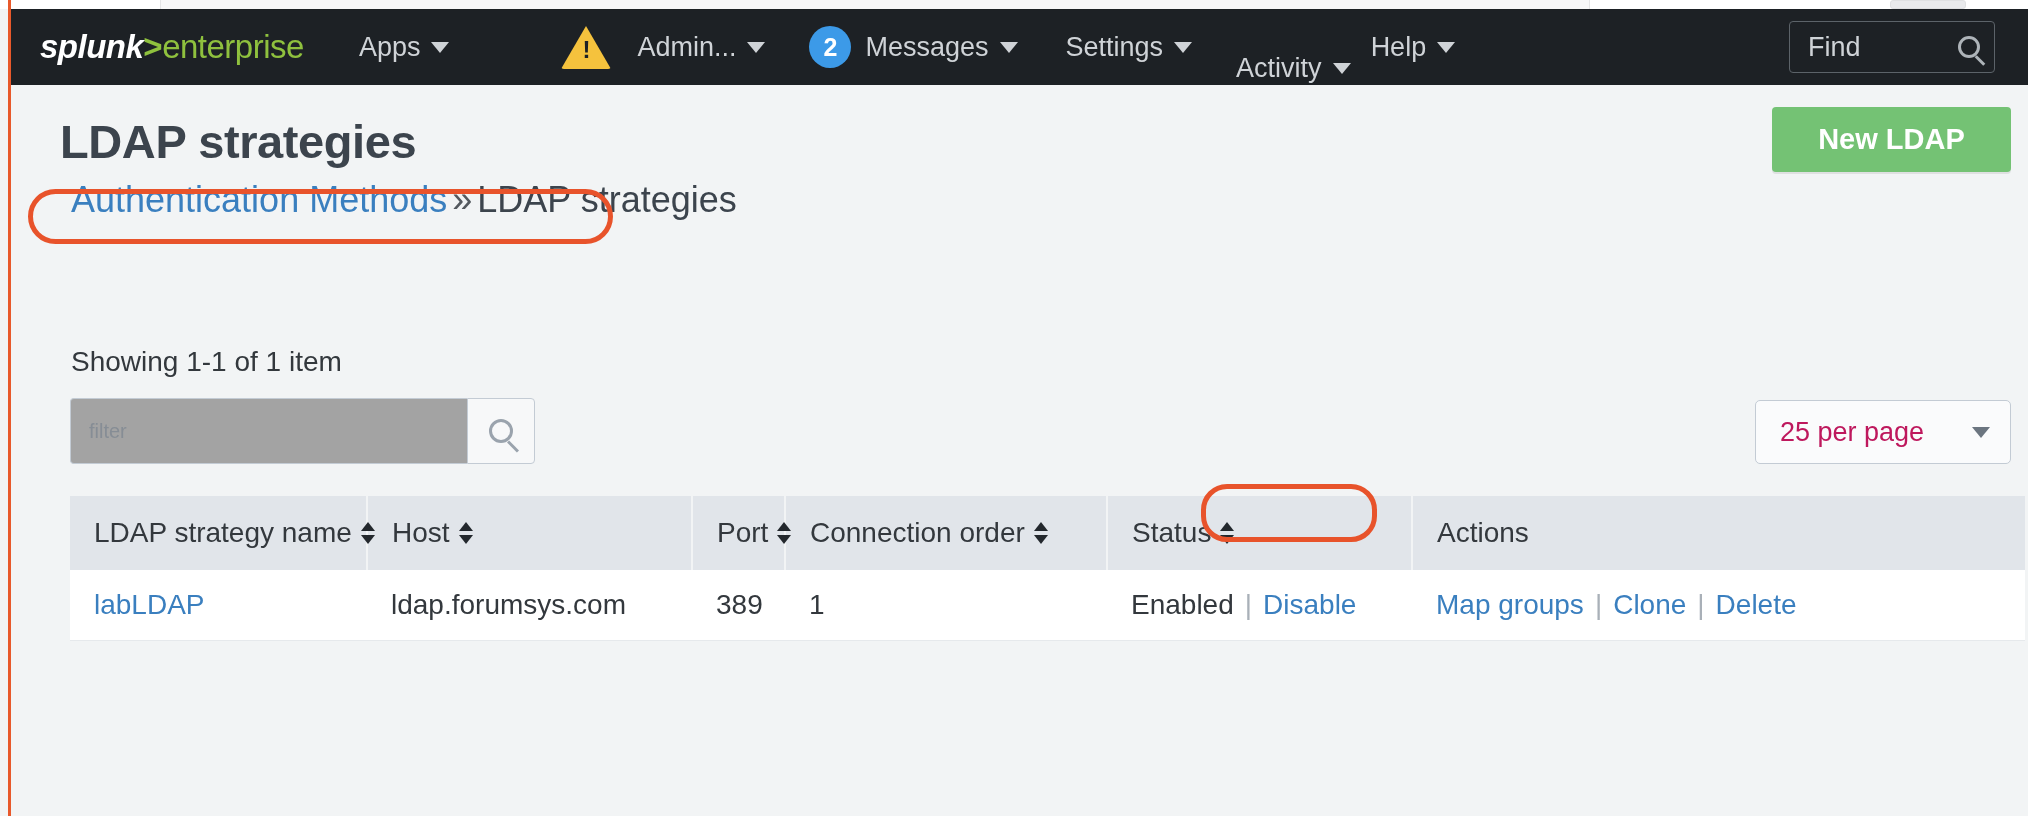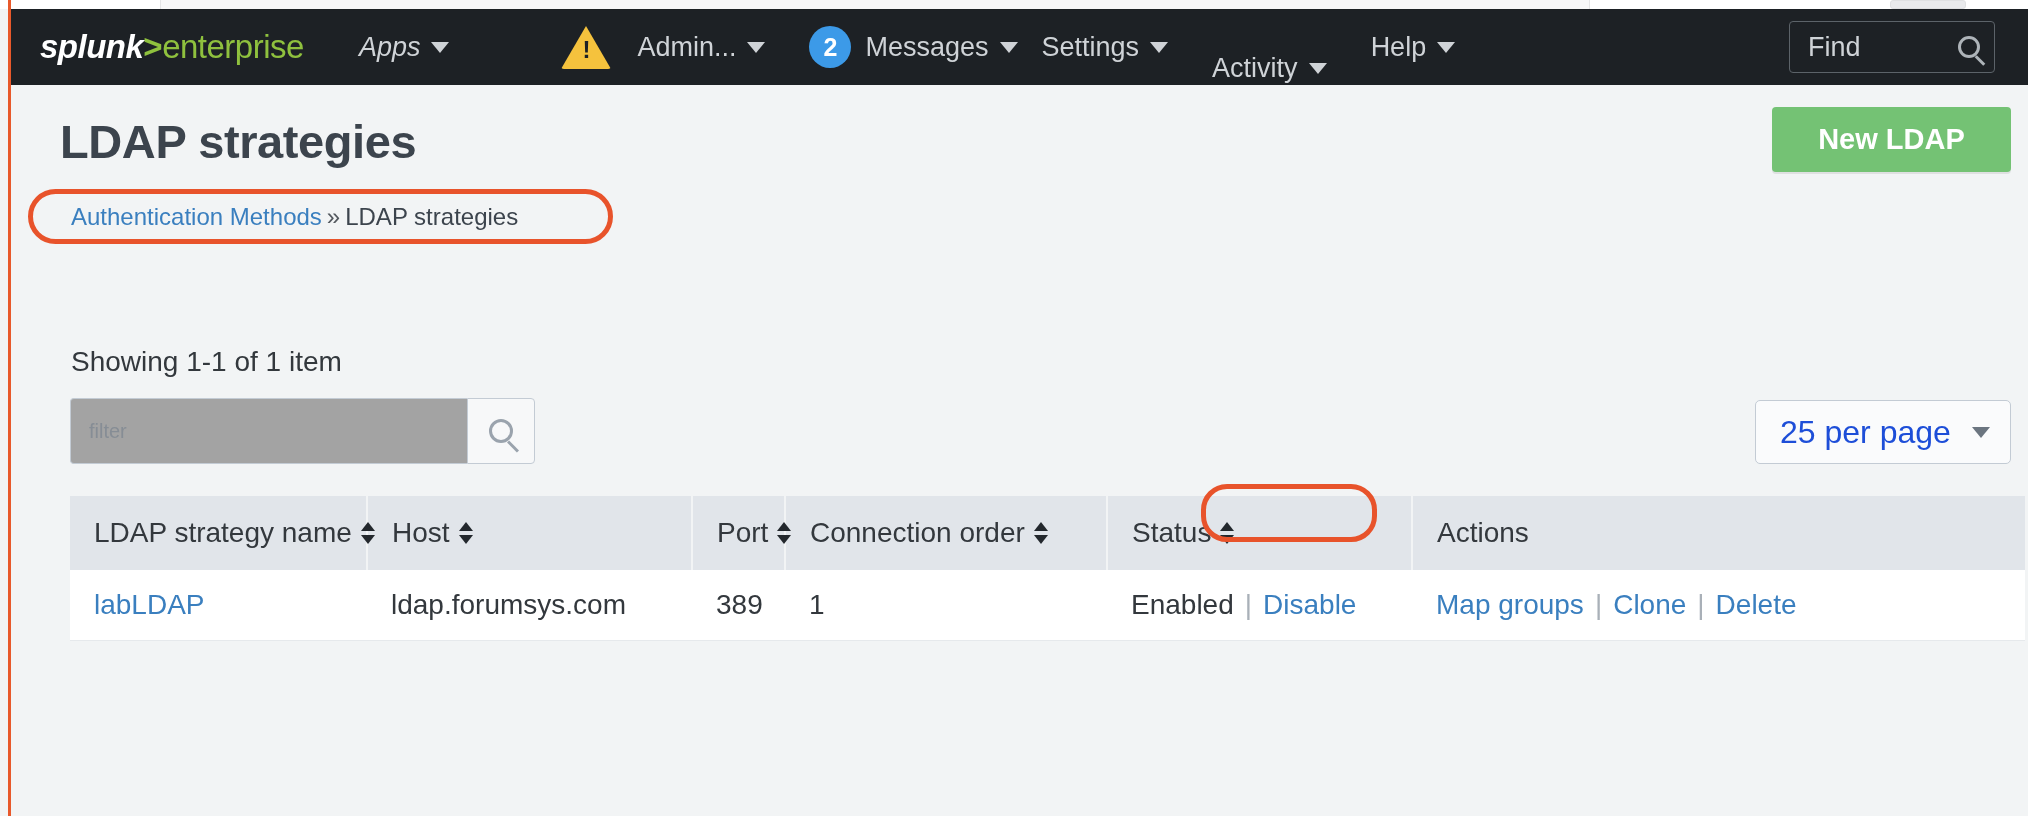--- a/index.html
+++ b/index.html
@@ -83,26 +83,26 @@
     cursor: pointer;
   }
   .navitem .caret {
     display: inline-block;
     margin-left: 11px;
     width: 0; height: 0;
     border-left: 9px solid transparent;
     border-right: 9px solid transparent;
     border-top: 11px solid #cfd3d7;
   }
-  .nav-apps { margin-left: 55px; font-style: italic; }
+  .nav-apps { margin-left: 55px; }
   .nav-admin { margin-left: 0px; }
   .nav-messages { margin-left: 44px; }
-  .nav-settings { margin-left: 24px; }
+  .nav-settings { margin-left: 48px; }
   .nav-activity { margin-left: 44px; margin-top: 42px; }
-  .nav-help { margin-left: 44px; }
+  .nav-help { margin-left: 20px; }
 
   .warn-icon {
     margin-left: 112px;
     margin-right: 26px;
     width: 0; height: 0;
     position: relative;
     border-left: 25px solid transparent;
     border-right: 25px solid transparent;
     border-bottom: 43px solid #f5c23d;
     border-radius: 3px;
@@ -178,24 +178,23 @@
     left: 31px; top: 29px;
     font-size: 47px;
     font-weight: bold;
     color: #3c444d;
     letter-spacing: -0.4px;
   }
 
   .breadcrumb {
     position: absolute;
     left: 42px; top: 94px;
-    font-size: 24px;
+    font-size: 36px;
     color: #3c444d;
     white-space: nowrap;
-    margin-top: 24px;
   }
   .breadcrumb a { color: #3a7fbf; text-decoration: none; cursor: pointer; }
   .breadcrumb .sep { color: #54595f; margin: 0 5px; }
 
   .annot-breadcrumb {
     position: absolute;
     left: 28px; top: 189px;
     width: 585px; height: 55px;
     border: 5px solid #e8532b;
     border-radius: 28px;
@@ -280,21 +279,21 @@
     height: 64px;
     background: #fafbfc;
     border: 1px solid #c3cbd4;
     border-radius: 5px;
     display: flex;
     align-items: center;
     justify-content: space-between;
     padding: 0 20px 0 24px;
     cursor: pointer;
   }
-  .perpage-btn .pp-label { font-size: 32px; color: #1d4ed8; }
+  .perpage-btn .pp-label { font-size: 27px; color: #be185d; }
   .perpage-btn .pp-caret {
     width: 0; height: 0;
     border-left: 9px solid transparent;
     border-right: 9px solid transparent;
     border-top: 11px solid #6b7580;
   }
 
   
   .table {
     position: absolute;

